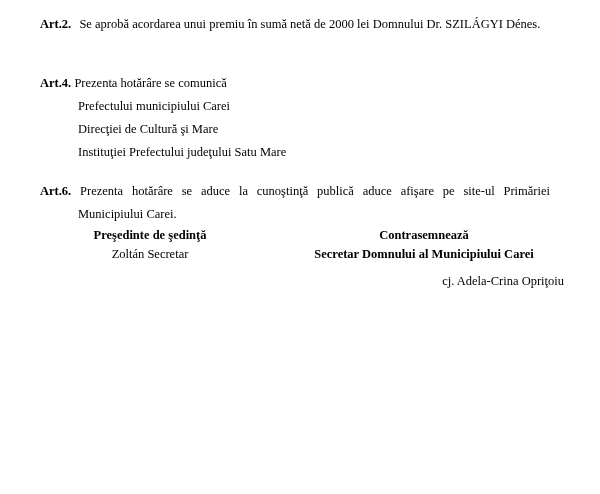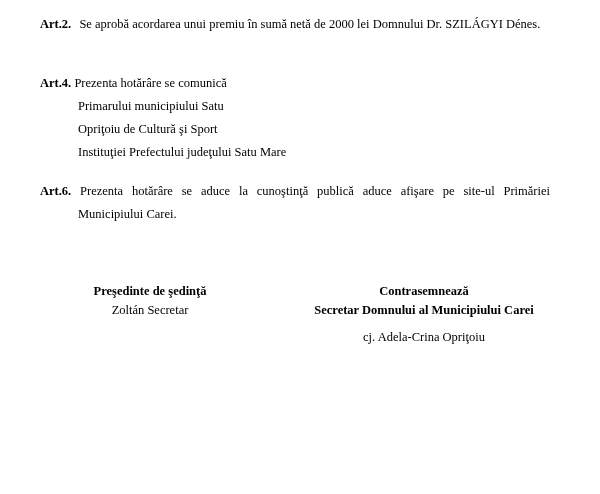--- a/index.html
+++ b/index.html
@@ -25,46 +25,45 @@
   .art5 { margin-top: 14px; }
   .art6 { margin-top: 16px; }
   .art6-line1 { padding-right: 28px; }
   .art2 .lbl { margin-right: 5px; }
   .redaction { background: #000000; }
   .bar1 { width: 93px;  height: 9px; margin: -4px 0 0 94px; }
   .bar2 { width: 487px; height: 9px; margin: -3px 0 0 28px; }
   .sigs {
     display: flex;
     justify-content: space-between;
-    margin-top: 56px;
     line-height: 19px;
   }
   .sig-left  { width: 220px; text-align: center; }
   .sig-right { width: 280px; margin-right: 14px; text-align: center; }
   .sig-title { font-weight: bold; }
-  .sig-name-cj { margin-top: 8px; }
+  .sig-name-cj { margin-top: 8px; text-align: right; }
 </style>
 </head>
 <body>
 
 <div class="page">
 
   <div class="art art2 one-line">
     <span class="lbl">Art.2.</span>
     <span>Se aprobă acordarea unui premiu în sumă netă de 2000 lei Domnului Dr. SZILÁGYI Dénes.</span>
   </div>
 
 
   <div class="art art4">
     <div class="one-line">
       <span class="lbl">Art.4.</span>
       <span>Prezenta hotărâre se comunică</span>
     </div>
-    <div class="cont one-line">Primarului municipiului Satu</div>
-    <div class="cont one-line">Opriţoiu de Cultură şi Sport</div>
+    <div class="cont one-line">Prefectului municipiului Carei</div>
+    <div class="cont one-line">Direcţiei de Cultură şi Mare</div>
     <div class="cont one-line">Instituţiei Prefectului judeţului Satu Mare</div>
   </div>
 
 
   <div class="art art6">
     <div class="justify-full art6-line1">
       <span class="lbl">Art.6.</span>
       <span>Prezenta hotărâre se aduce la cunoştinţă publică aduce afişare pe site-ul Primăriei</span>
     </div>
     <div class="cont one-line">Municipiului Carei.</div>

